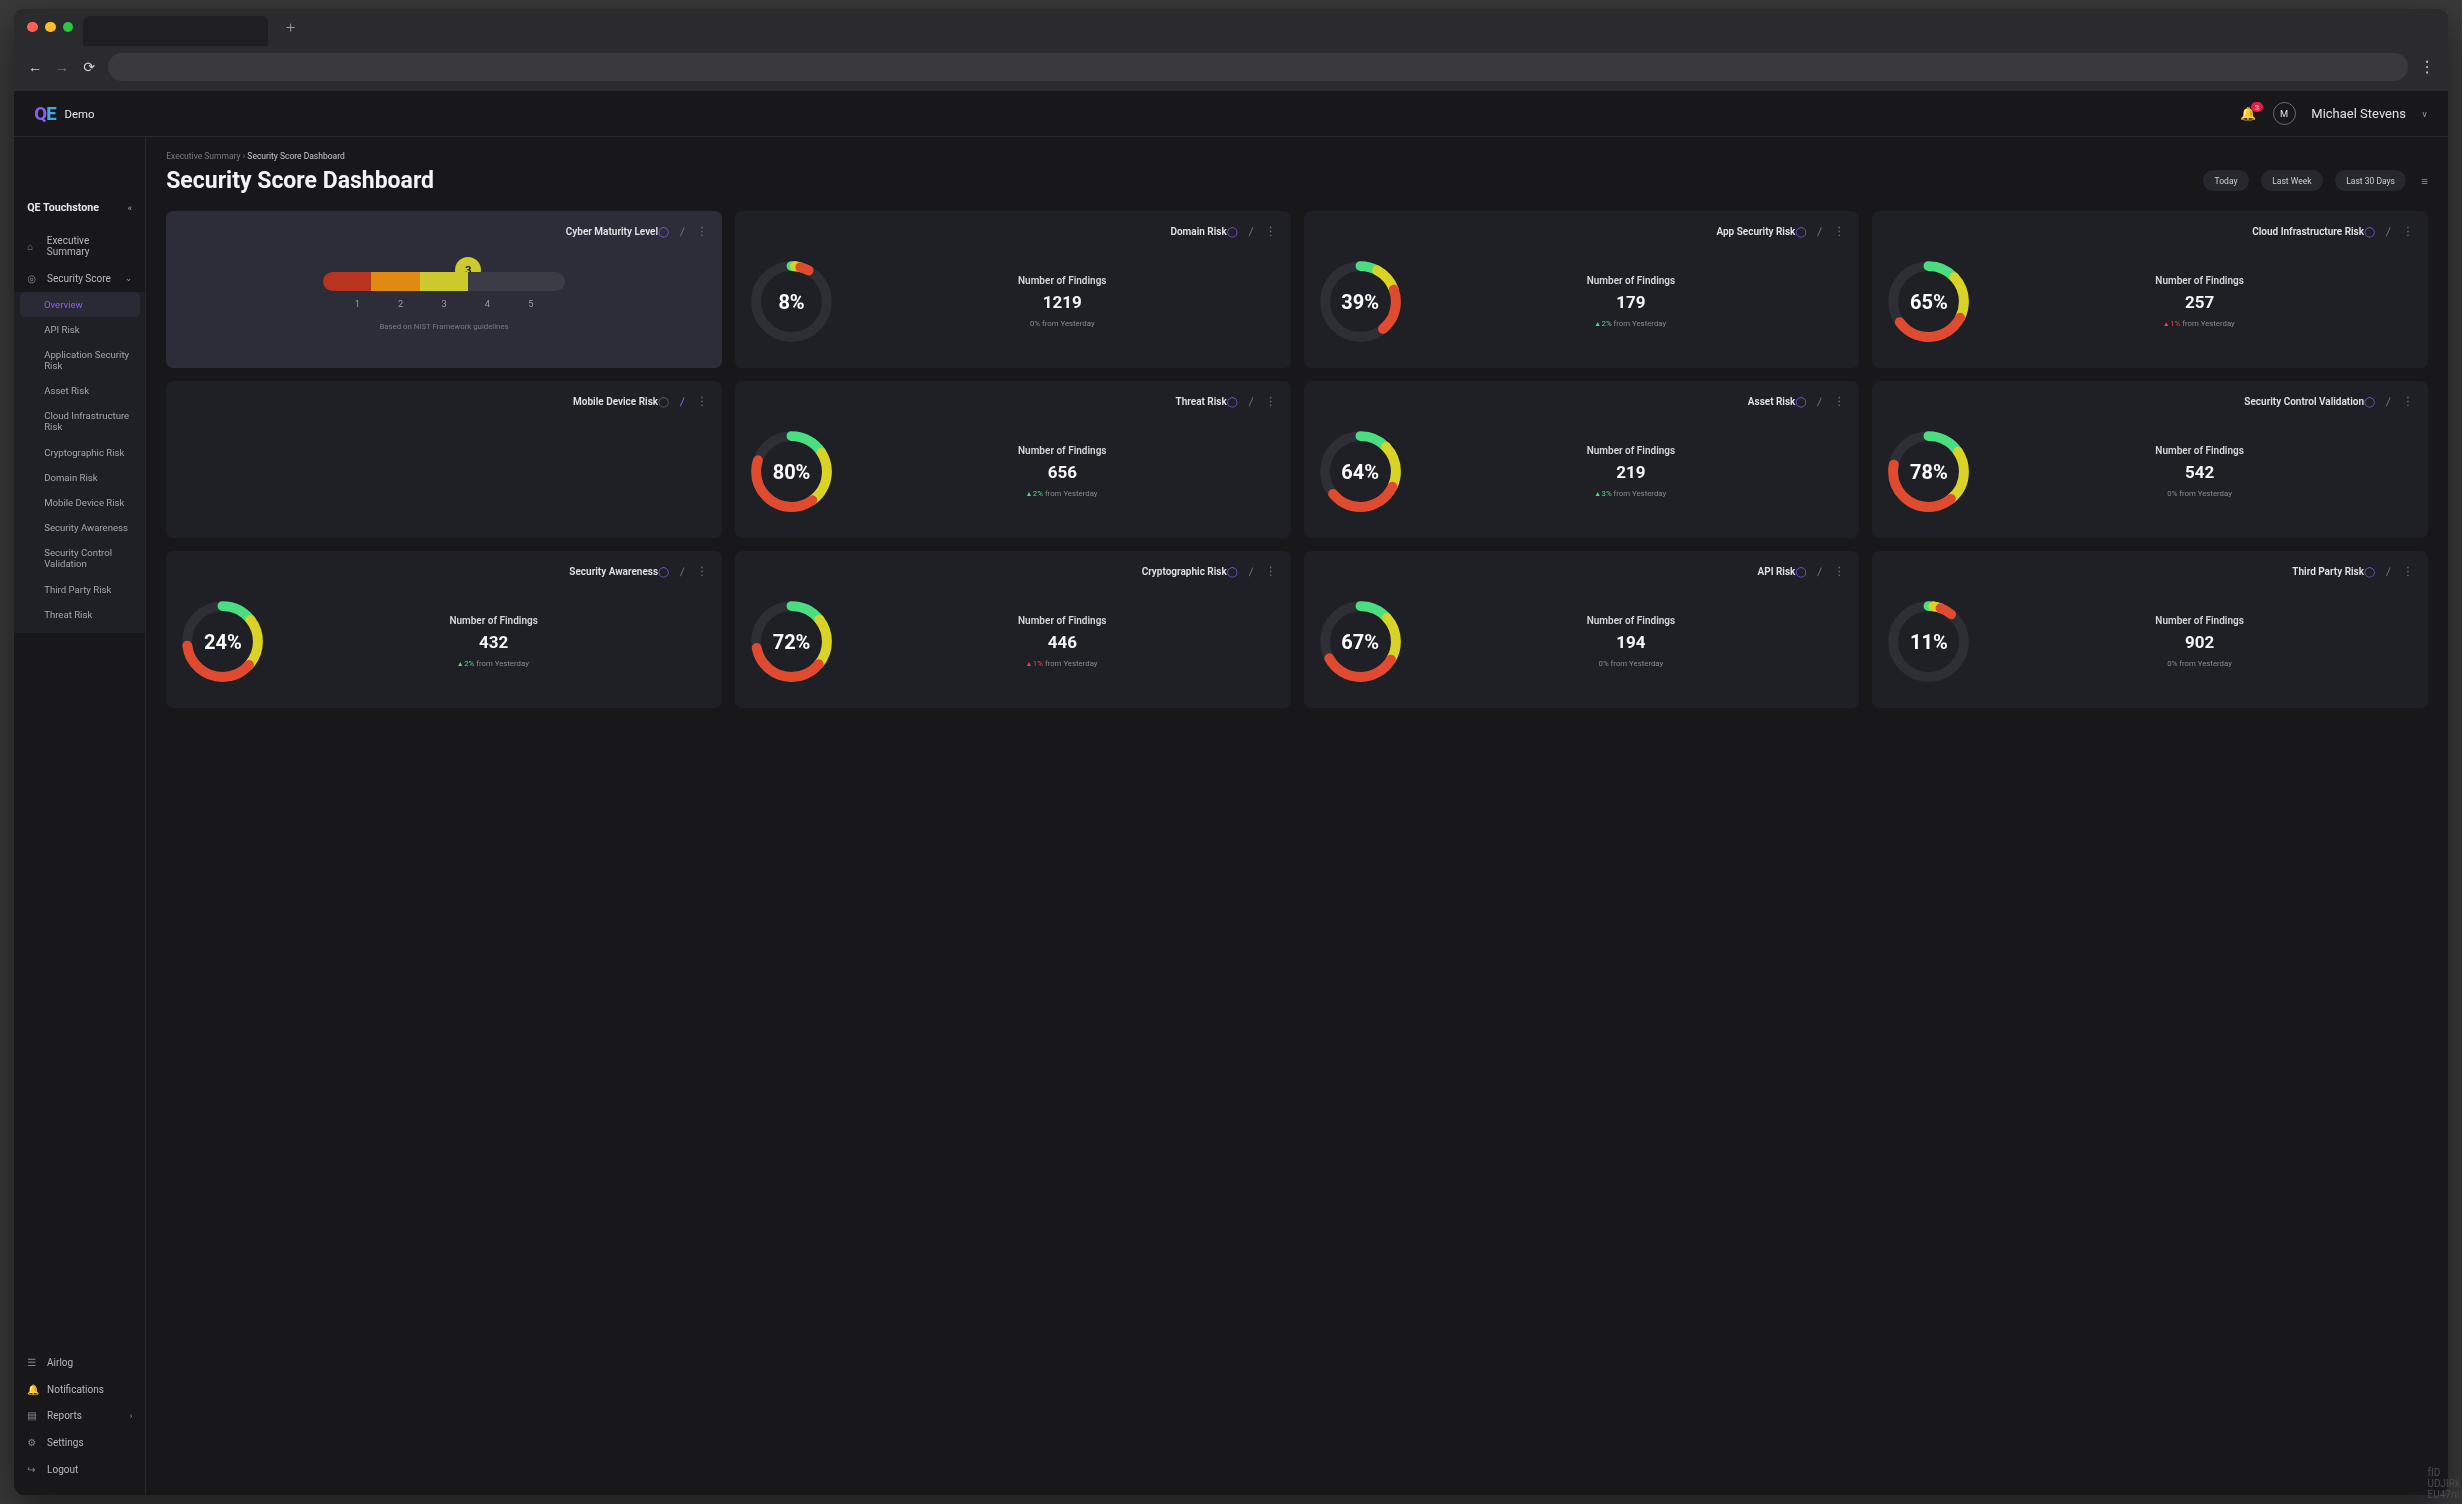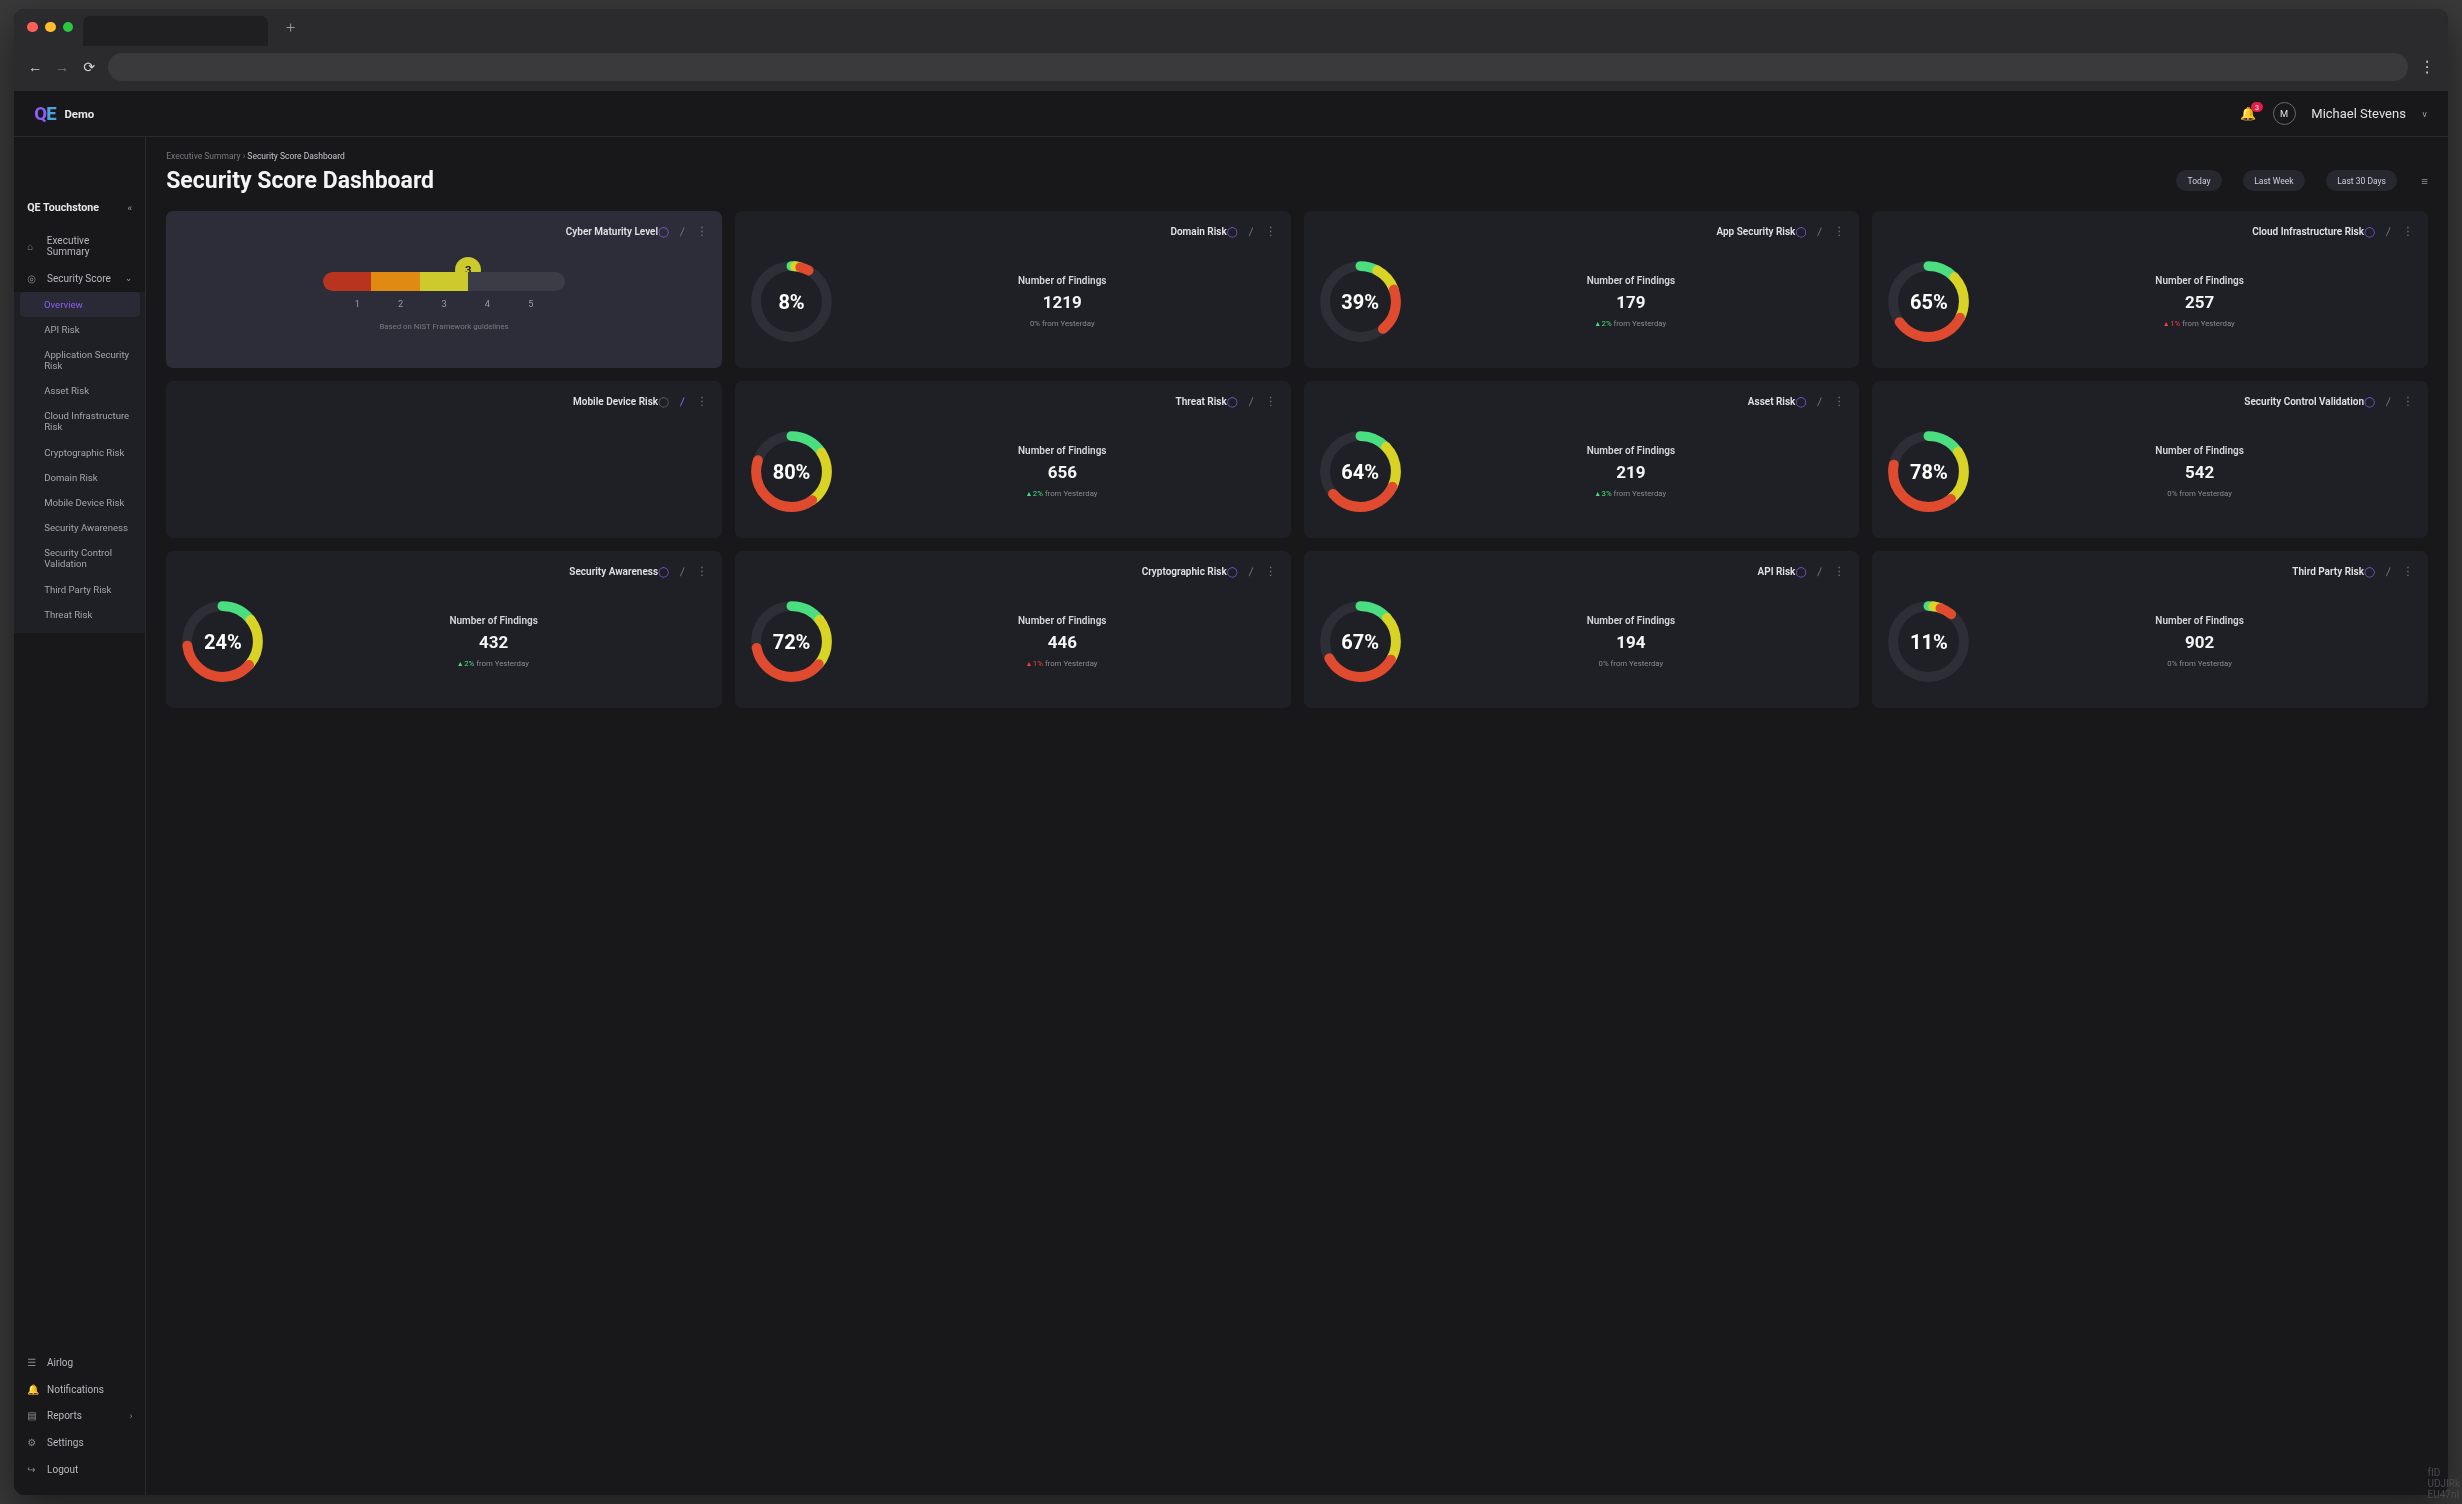--- a/index.html
+++ b/index.html
@@ -21,21 +21,21 @@
 .url-input { flex: 1; height: 28.5px; background: #3a3a3d; border-radius: 14.2px; }
 .dots-v { color: #d0d0d0; font-size: 15.7px; cursor: pointer; }
 
 
 .app { flex: 1; display: flex; flex-direction: column; background: #18181b; overflow: hidden; }
 
 .topbar { display: flex; align-items: center; justify-content: space-between; height: 46px; padding: 0 20px; border-bottom: 0.7px solid #2a2a2e; }
 .brand { display: flex; align-items: center; gap: 8.5px; }
 .logo-q { font-weight: 800; font-size: 18.5px; color: #8b5cf6; letter-spacing: -0.7px; }
 .logo-e { color: #4aa3d9; }
-.brand-name { color: #e8e8e8; font-size: 11.4px; font-weight: bold; }
+.brand-name { color: #e8e8e8; font-size: 11.4px; }
 .top-right { display: flex; align-items: center; gap: 15.7px; }
 .bell { position: relative; color: #c8c8c8; font-size: 13px; cursor: pointer; }
 .badge { position: absolute; top: -4.3px; right: -5.7px; background: #e11d48; color: #fff; font-size: 7.1px; border-radius: 5.7px; padding: 0.7px 3.6px; }
 .avatar { width: 23px; height: 23px; border-radius: 50%; border: 1.1px solid #6b6b6f; display: flex; align-items: center; justify-content: center; color: #e0e0e0; font-size: 9.3px; }
 .username { color: #e0e0e0; font-size: 13px; }
 .chev-d { color: #9a9a9a; font-size: 8.5px; }
 
 .body { flex: 1; display: flex; overflow: hidden; }
 
 
@@ -49,21 +49,21 @@
 .sb-sub { padding: 7.1px 13px 7.1px 30px; color: #a5a5aa; font-size: 9.6px; cursor: pointer; }
 .sb-sub.active { background: #2a2a36; color: #8b5cf6; border-radius: 4.3px; margin: 0 5.7px; padding-left: 24px; }
 .sb-bottom { margin-top: auto; }
 
 
 .main { flex: 1; padding: 14.2px 20px; overflow-y: auto; }
 .crumbs { color: #7a7a7e; font-size: 8.5px; margin-bottom: 5.7px; }
 .crumbs .cur { color: #c8c8cc; }
 .page-head { display: flex; align-items: center; justify-content: space-between; margin-bottom: 17px; }
 .page-title { color: #f4f4f5; font-size: 23px; font-weight: 700; }
-.filters { display: flex; align-items: center; gap: 21px; }
+.filters { display: flex; align-items: center; gap: 12px; }
 .pill { background: #27272f; color: #d0d0d4; font-size: 8.5px; padding: 5.7px 11.4px; border-radius: 13px; cursor: pointer; }
 .adjust-ic { color: #9a9a9e; font-size: 11.4px; cursor: pointer; margin-left: 2.8px; }
 
 .grid { display: grid; grid-template-columns: repeat(4, 1fr); gap: 13px; }
 .card { background: #1f1f26; border-radius: 7.1px; padding: 13px 14.2px; display: flex; flex-direction: column; min-height: 157px; }
 .card.hl { background: #2d2d3a; }
 .card-head { display: flex; align-items: center; justify-content: flex-end; margin-bottom: 10px; }
 .card-title { color: #e2e2e6; font-size: 10px; font-weight: 600; }
 .card-icons { display: flex; align-items: center; gap: 8.5px; }
 .ci { color: #6b6b72; font-size: 10px; cursor: pointer; }

